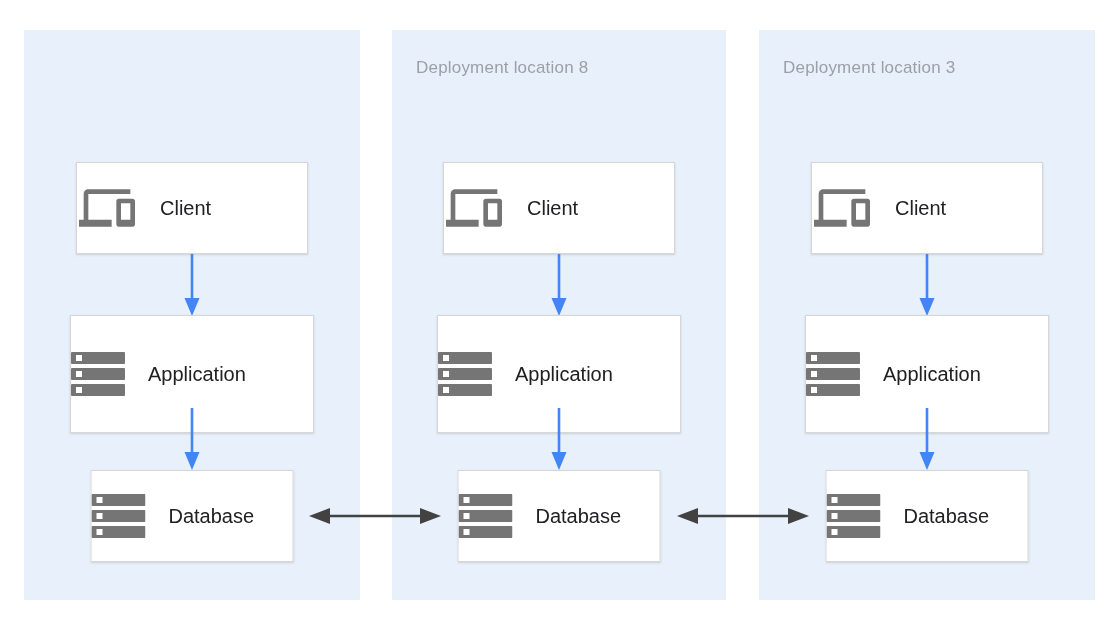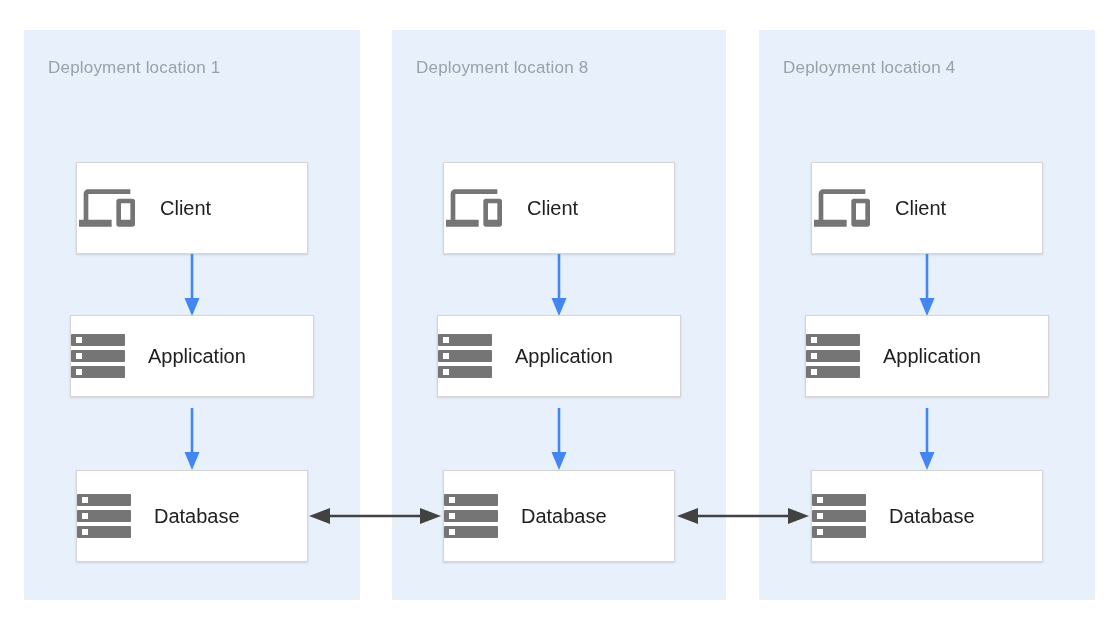--- a/index.html
+++ b/index.html
@@ -19,42 +19,41 @@
 
   .node{
     position:absolute;left:50%;transform:translateX(-50%);
     background:#ffffff;border:1px solid #d6d6d6;
     box-shadow:0 1px 2px rgba(60,64,67,.18);
     box-sizing:border-box;
     display:flex;align-items:center;
     gap:23px;
   }
   .node-client{top:132px;width:232px;height:92px;}
-  .node-application{top:285px;width:244px;height:82px;}
-  .node-database{top:440px;width:232px;height:92px;text-align:center;}
+  .node-application{top:285px;width:244px;height:118px;}
+  .node-database{top:440px;width:203px;height:92px;text-align:center;}
 
   .node-label{font-size:20px;color:#212124;white-space:nowrap;}
 
   .icon{display:block;flex:none;}
 
   .varrow{position:absolute;left:50%;transform:translateX(-50%);}
   .varrow-1{top:224px;}
   .varrow-2{top:378px;}
 
   .harrow{position:absolute;top:506px;}
   .harrow-1{left:308px;}
   .harrow-2{left:676px;}
 </style>
 </head>
 <body>
 
 <div class="diagram">
 
   <div class="panel panel-1">
-    <div class="panel-title">Deployment location 1</div>
 
     <div class="node node-client">
       <svg class="icon" width="60" height="56" viewBox="0 0 24 24" aria-hidden="true">
         <path d="M4 6h18V4H4c-1.1 0-2 .9-2 2v11H0v3h14v-3H4V6zm19 2h-6c-.55 0-1 .45-1 1v10c0 .55.45 1 1 1h6c.55 0 1-.45 1-1V9c0-.55-.45-1-1-1zm-1 9h-4v-7h4v7z" fill="#757575"></path>
       </svg>
       <span class="node-label">Client</span>
     </div>
 
     <svg class="varrow varrow-1" width="16" height="62" viewBox="0 0 16 62">
       <line x1="8" y1="0" x2="8" y2="45" stroke="#4285f4" stroke-width="2.6"></line>
@@ -146,21 +145,21 @@
           <rect x="5" y="3" width="6" height="6"></rect>
           <rect x="5" y="19" width="6" height="6"></rect>
           <rect x="5" y="35" width="6" height="6"></rect>
         </g>
       </svg>
       <span class="node-label">Database</span>
     </div>
   </div>
 
   <div class="panel panel-3">
-    <div class="panel-title">Deployment location 4</div>
+    <div class="panel-title">Deployment location 3</div>
 
     <div class="node node-client">
       <svg class="icon" width="60" height="56" viewBox="0 0 24 24" aria-hidden="true">
         <path d="M4 6h18V4H4c-1.1 0-2 .9-2 2v11H0v3h14v-3H4V6zm19 2h-6c-.55 0-1 .45-1 1v10c0 .55.45 1 1 1h6c.55 0 1-.45 1-1V9c0-.55-.45-1-1-1zm-1 9h-4v-7h4v7z" fill="#757575"></path>
       </svg>
       <span class="node-label">Client</span>
     </div>
 
     <svg class="varrow varrow-1" width="16" height="62" viewBox="0 0 16 62">
       <line x1="8" y1="0" x2="8" y2="45" stroke="#4285f4" stroke-width="2.6"></line>

